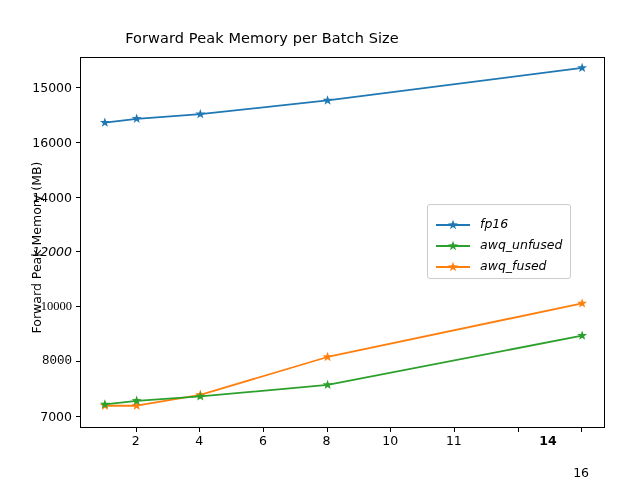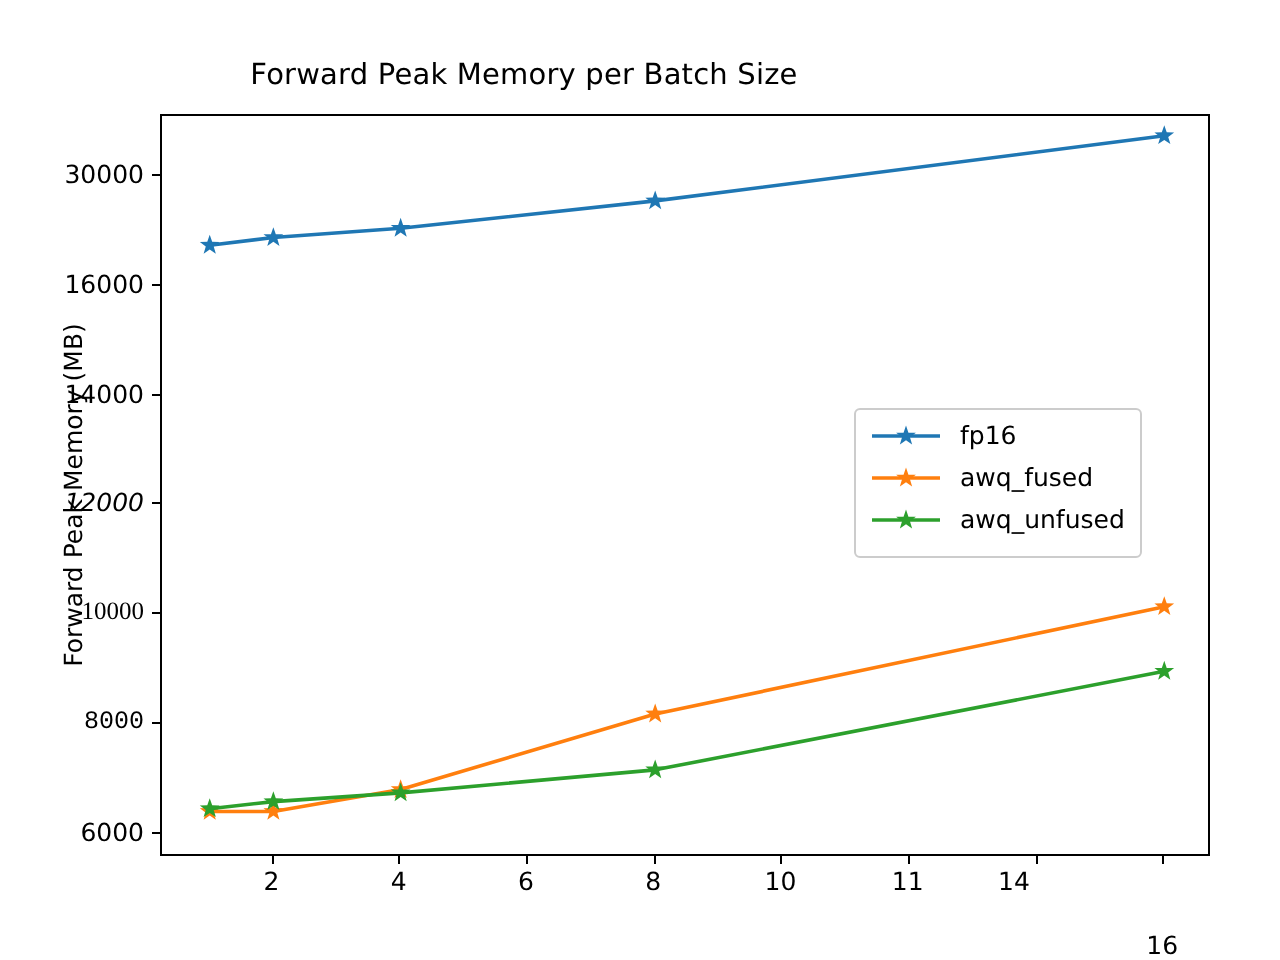--- a/index.html
+++ b/index.html
@@ -113,22 +113,23 @@
     left: 427px;
     top: 204px;
     background: #ffffff;
     border: 0.9px solid #cccccc;
     border-radius: 3px;
     padding: 5px 8px 5px 7px;
     box-sizing: border-box;
   }
   .legend-row {
     display: flex;
-    align-items: flex-start;
+    align-items: flex-end;
     height: 21px;
+    font-style: italic;
   }
   .legend-swatch {
     width: 36px;
     height: 14px;
     margin-right: 9px;
     flex: 0 0 auto;
   }
   .legend-label {
     font-size: 12.5px;
     color: #000000;
@@ -140,49 +141,49 @@
 
 <div id="figure">
 
   <div id="chart-title">Forward Peak Memory per Batch Size</div>
 
   <div id="ylabel-wrap">
     <div id="ylabel">Forward Peak Memory (MB)</div>
   </div>
 
   <div id="ytick-container">
-      <div class="ytick-label" style="top: 415.679px; right: 568px;">6000</div>
+      <div class="ytick-label" style="top: 415.679px; right: 568px;">7000</div>
       <div class="ytick-mark" style="top: 415.679px;"></div>
       <div class="ytick-label" style="top: 360.919px; right: 568px; font-family: Liberation Mono, monospace;">8000</div>
       <div class="ytick-mark" style="top: 360.919px;"></div>
       <div class="ytick-label" style="top: 306.159px; right: 568px; font-family: Liberation Serif, serif;">10000</div>
       <div class="ytick-mark" style="top: 306.159px;"></div>
       <div class="ytick-label" style="top: 251.399px; right: 568px; font-style: italic;">12000</div>
       <div class="ytick-mark" style="top: 251.399px;"></div>
       <div class="ytick-label" style="top: 196.638px; right: 568px;">14000</div>
       <div class="ytick-mark" style="top: 196.638px;"></div>
       <div class="ytick-label" style="top: 141.878px; right: 568px;">16000</div>
       <div class="ytick-mark" style="top: 141.878px;"></div>
-      <div class="ytick-label" style="top: 87.1181px; right: 568px;">30000</div>
+      <div class="ytick-label" style="top: 87.1181px; right: 568px;">15000</div>
       <div class="ytick-mark" style="top: 87.1181px;"></div>
     </div>
   <div id="xtick-container">
       <div class="xtick-label" style="left: 135.682px;">2</div>
       <div class="xtick-mark" style="left: 135.682px;"></div>
       <div class="xtick-label" style="left: 199.318px;">4</div>
       <div class="xtick-mark" style="left: 199.318px;"></div>
       <div class="xtick-label" style="left: 262.955px;">6</div>
       <div class="xtick-mark" style="left: 262.955px;"></div>
       <div class="xtick-label" style="left: 326.591px;">8</div>
       <div class="xtick-mark" style="left: 326.591px;"></div>
       <div class="xtick-label" style="left: 390.227px;">10</div>
       <div class="xtick-mark" style="left: 390.227px;"></div>
       <div class="xtick-label" style="left: 453.864px;">11</div>
       <div class="xtick-mark" style="left: 453.864px;"></div>
-      <div class="xtick-label" style="left: 507px;">14</div>
+      <div class="xtick-label" style="left: 548px; font-weight: bold;">14</div>
       <div class="xtick-mark" style="left: 517.5px;"></div>
       <div class="xtick-label" style="left: 581.136px; margin-top: 32px;">16</div>
       <div class="xtick-mark" style="left: 581.136px;"></div>
     </div>
 
   <div id="plot-area">
     <svg id="plot-svg" viewBox="0 0 525 371" preserveAspectRatio="none">
         <g>
           <polyline points="23.86,64.62 55.68,60.78 119.32,56.13 246.59,42.44 501.14,9.86" fill="none" stroke="#1f77b4" stroke-width="1.8" stroke-linejoin="round" stroke-linecap="round"></polyline>
           <polygon points="23.86,59.42 25.09,62.93 28.81,63.01 25.84,65.26 26.92,68.82 23.86,66.70 20.81,68.82 21.89,65.26 18.92,63.01 22.64,62.93" fill="#1f77b4"></polygon>
@@ -214,27 +215,27 @@
   <div id="legend">
       <div class="legend-row">
         <span class="legend-swatch"><svg width="36" height="14" viewBox="0 0 36 14">
             <line x1="1" y1="7" x2="35" y2="7" stroke="#1f77b4" stroke-width="1.8"></line>
             <polygon points="18.00,1.80 19.22,5.32 22.95,5.39 19.98,7.64 21.06,11.21 18.00,9.08 14.94,11.21 16.02,7.64 13.05,5.39 16.78,5.32" fill="#1f77b4"></polygon>
           </svg></span>
         <span class="legend-label">fp16</span>
       </div>
       <div class="legend-row">
         <span class="legend-swatch"><svg width="36" height="14" viewBox="0 0 36 14">
+            <line x1="1" y1="7" x2="35" y2="7" stroke="#2ca02c" stroke-width="1.8"></line>
+            <polygon points="18.00,1.80 19.22,5.32 22.95,5.39 19.98,7.64 21.06,11.21 18.00,9.08 14.94,11.21 16.02,7.64 13.05,5.39 16.78,5.32" fill="#2ca02c"></polygon>
+          </svg></span>
+        <span class="legend-label">awq_unfused</span>
+      </div>
+      <div class="legend-row">
+        <span class="legend-swatch"><svg width="36" height="14" viewBox="0 0 36 14">
             <line x1="1" y1="7" x2="35" y2="7" stroke="#ff7f0e" stroke-width="1.8"></line>
             <polygon points="18.00,1.80 19.22,5.32 22.95,5.39 19.98,7.64 21.06,11.21 18.00,9.08 14.94,11.21 16.02,7.64 13.05,5.39 16.78,5.32" fill="#ff7f0e"></polygon>
           </svg></span>
         <span class="legend-label">awq_fused</span>
       </div>
-      <div class="legend-row">
-        <span class="legend-swatch"><svg width="36" height="14" viewBox="0 0 36 14">
-            <line x1="1" y1="7" x2="35" y2="7" stroke="#2ca02c" stroke-width="1.8"></line>
-            <polygon points="18.00,1.80 19.22,5.32 22.95,5.39 19.98,7.64 21.06,11.21 18.00,9.08 14.94,11.21 16.02,7.64 13.05,5.39 16.78,5.32" fill="#2ca02c"></polygon>
-          </svg></span>
-        <span class="legend-label">awq_unfused</span>
-      </div>
     </div>
 
 </div>
 
 </body></html>

